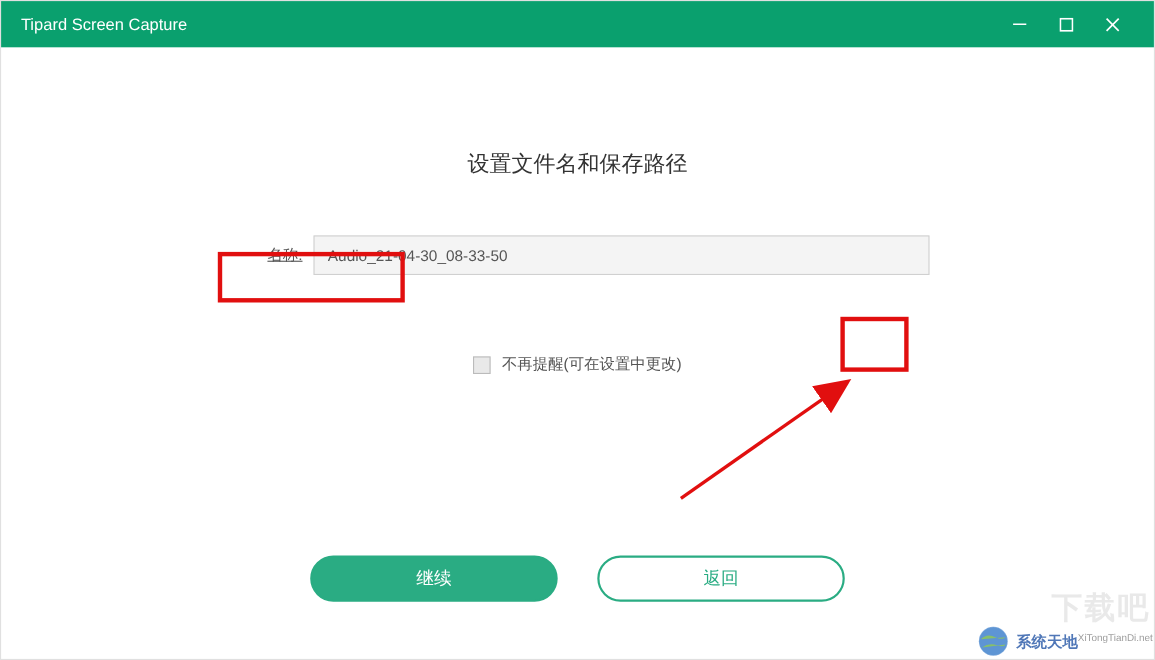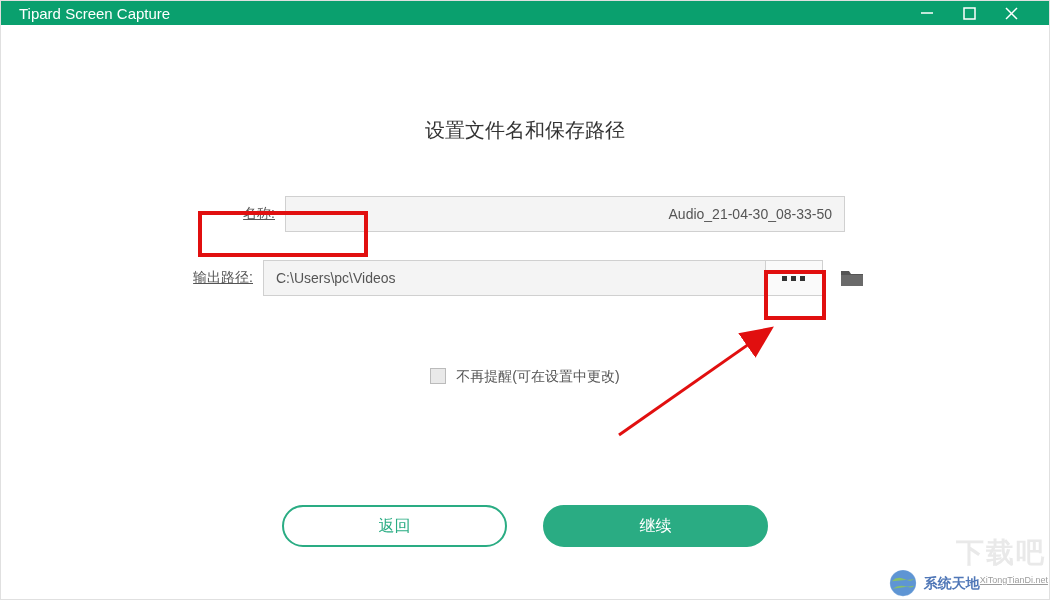--- a/index.html
+++ b/index.html
@@ -13,21 +13,21 @@
   }
   .window {
     width: 1050px;
     height: 600px;
     background: #ffffff;
     display: flex;
     flex-direction: column;
     border: 1px solid #e0e0e0;
   }
   .titlebar {
-    height: 24px;
+    height: 42px;
     background: #0aa06e;
     display: flex;
     align-items: center;
     justify-content: space-between;
     padding: 0 17px 0 18px;
     color: #ffffff;
     font-size: 15px;
   }
   .titlebar-left { display: flex; align-items: center; gap: 10px; }
   .titlebar-right { display: flex; align-items: center; height: 100%; }
@@ -71,21 +71,21 @@
   }
   .text-input {
     height: 36px;
     border: 1px solid #d0d0d0;
     background: #f4f4f4;
     padding: 0 12px;
     font-size: 14px;
     color: #555;
     outline: none;
   }
-  .name-input { width: 560px; text-align: right; }
+  .name-input { width: 560px; }
   .path-input { width: 502px; border-right: none; }
   .browse-btn {
     width: 58px;
     height: 36px;
     border: 1px solid #d0d0d0;
     background: #fafafa;
     display: flex;
     align-items: center;
     justify-content: center;
     cursor: pointer;
@@ -97,21 +97,21 @@
     width: 30px;
     height: 36px;
     margin-left: 14px;
     display: flex;
     align-items: center;
     justify-content: center;
     cursor: pointer;
   }
   .reminder-row {
     display: flex;
-    align-items: flex-start;
+    align-items: flex-end;
     margin-top: 44px;
     gap: 10px;
   }
   .checkbox {
     width: 16px;
     height: 16px;
     border: 1px solid #bbb;
     background: #e9e9e9;
     cursor: pointer;
   }
@@ -173,21 +173,21 @@
   }
   .watermark-globe {
     width: 30px; height: 30px;
   }
   .watermark-text {
     display: flex;
     flex-direction: row;
     line-height: 1;
   }
   .watermark-cn { font-size: 14px; color: #2a5aa8; font-weight: 700; }
-  .watermark-en { font-size: 9px; color: #888; text-decoration: underline; }
+  .watermark-en { font-size: 9px; color: #888; }
   .wm-text-bg {
     position: absolute;
     right: 4px;
     bottom: 28px;
     font-size: 28px;
     font-weight: 700;
     color: rgba(120,120,120,0.16);
     letter-spacing: 2px;
     pointer-events: none;
   }
@@ -223,46 +223,29 @@
 
   <div class="content">
 
     <div class="heading">设置文件名和保存路径</div>
 
     <div class="row">
       <div class="row-label">名称:</div>
       <input class="text-input name-input" type="text" value="Audio_21-04-30_08-33-50" style="">
     </div>
 
-    <div class="row">
-      <div class="row-label">输出路径:</div>
-      <input class="text-input path-input" type="text" value="C:\Users\pc\Videos" style="">
-      <div class="browse-btn">
-        <svg width="26" height="8" viewBox="0 0 26 8">
-          <rect x="1" y="2" width="5" height="5" fill="#333"></rect>
-          <rect x="10" y="2" width="5" height="5" fill="#333"></rect>
-          <rect x="19" y="2" width="5" height="5" fill="#333"></rect>
-        </svg>
-      </div>
-      <div class="folder-btn">
-        <svg width="24" height="20" viewBox="0 0 24 20">
-          <path d="M1 4 L1 18 L23 18 L23 6 L11 6 L9 3 L1 3 Z" fill="#555"></path>
-          <rect x="1" y="7" width="22" height="11" fill="#6a6a6a"></rect>
-        </svg>
-      </div>
-    </div>
 
     <div class="reminder-row">
       <div class="checkbox"></div>
       <span class="reminder-text">不再提醒(可在设置中更改)</span>
     </div>
 
     <div class="button-row">
+      <div class="pill-btn btn-continue">继续</div>
       <div class="pill-btn btn-back">返回</div>
-      <div class="pill-btn btn-continue">继续</div>
     </div>
 
     <div class="hl hl-name"></div>
     <div class="hl hl-browse"></div>
     <svg class="arrow" width="180" height="130" viewBox="0 0 180 130">
       <defs>
         <marker id="ah" markerWidth="12" markerHeight="12" refX="9" refY="5" orient="auto">
           <path d="M0,0 L11,5 L0,10 Z" fill="#e10f0f"></path>
         </marker>
       </defs>

